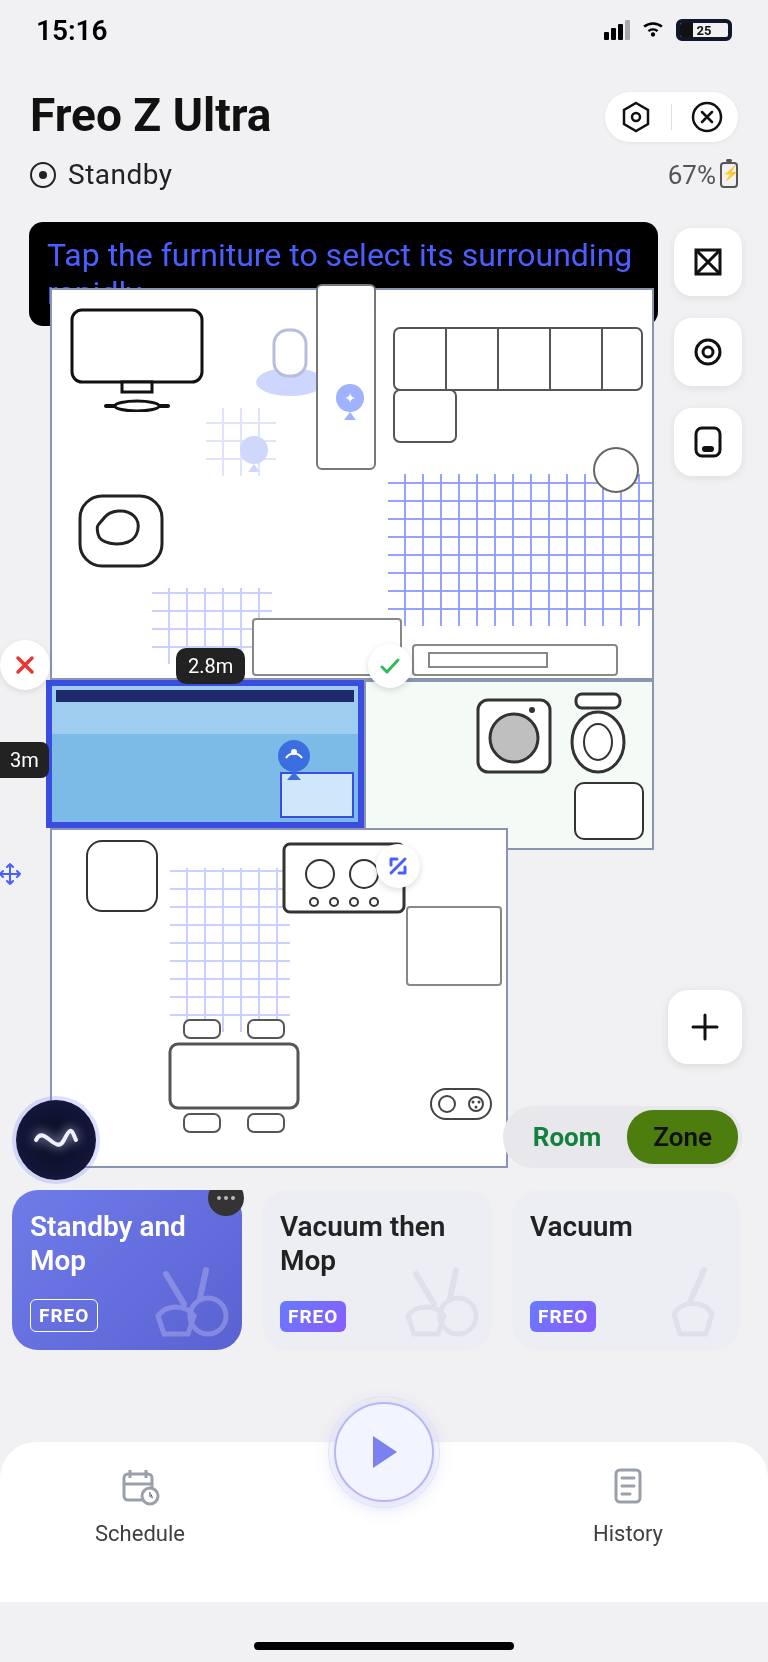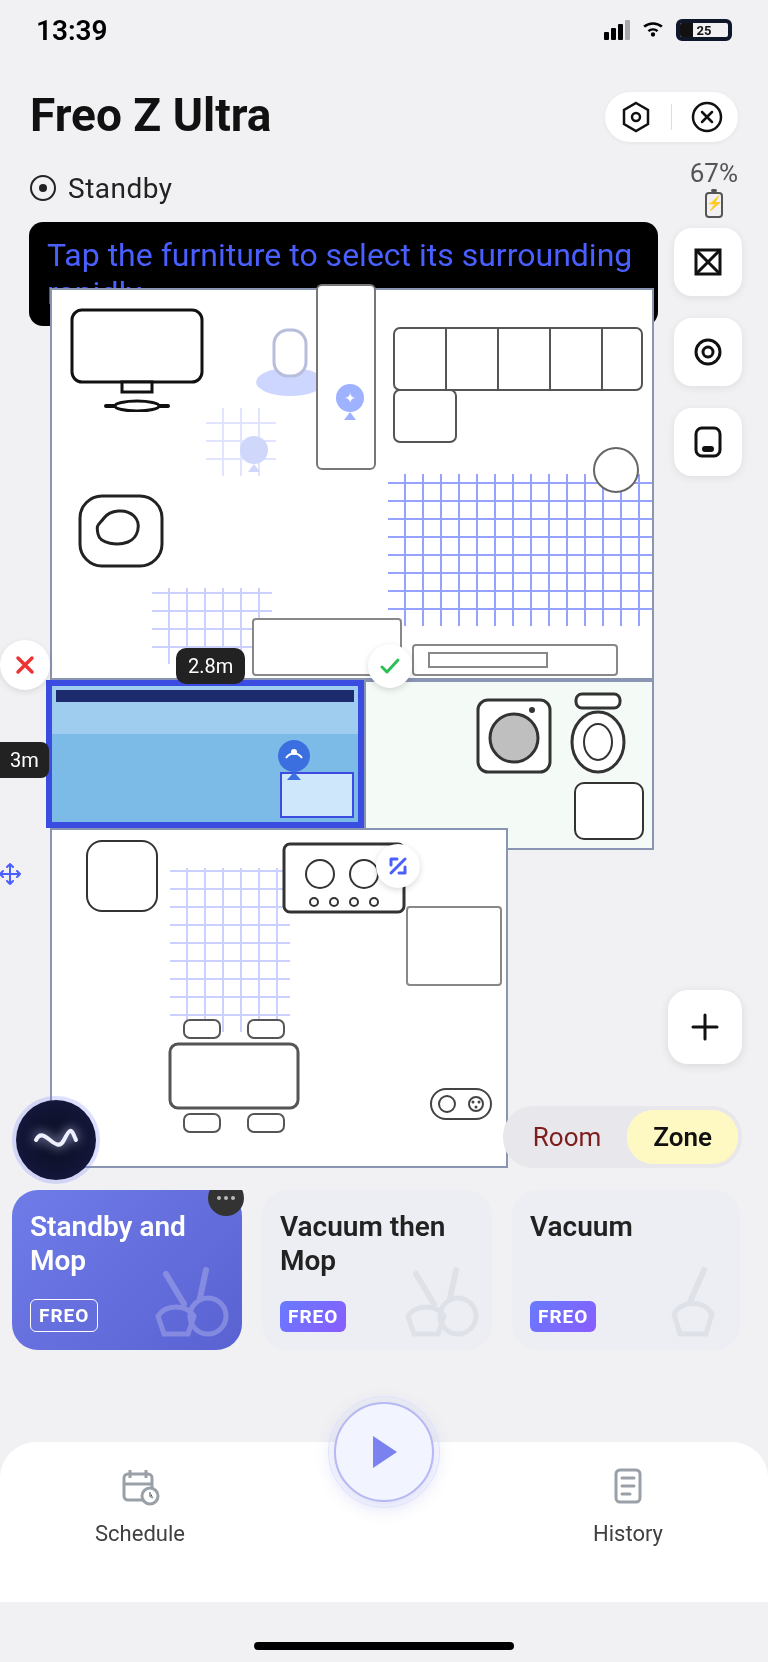--- a/index.html
+++ b/index.html
@@ -22,21 +22,21 @@
 
   
   .header { position: absolute; top: 88px; left: 30px; right: 30px; }
   .device-name { font-size: 46px; font-weight: 700; color: #111; }
   .header-actions { position: absolute; right: 0; top: 4px; background: #fff; border-radius: 30px; padding: 8px 14px; display: flex; align-items: center; gap: 18px; box-shadow: 0 1px 4px rgba(0,0,0,.06);}
   .header-actions .vdiv { width: 1px; height: 26px; background: #ddd; }
   .status-row { display: flex; align-items: center; margin-top: 16px; gap: 12px; }
   .status-dot { width: 26px; height: 26px; border: 2.5px solid #222; border-radius: 50%; display:flex;align-items:center;justify-content:center;}
   .status-dot::after{content:"";width:8px;height:8px;background:#222;border-radius:50%;}
   .status-text { font-size: 28px; color: #222; letter-spacing: .5px; }
-  .battery-status { margin-left: auto; font-size: 26px; color: #555; display:flex; align-items:center; gap:4px;flex-direction:column;}
+  .battery-status { margin-left: auto; font-size: 26px; color: #555; display:flex; align-items:center; gap:4px;}
   .batt-ico { width:18px; height:26px; border:2px solid #555; border-radius:4px; position:relative;}
   .batt-ico::before{content:"";position:absolute;top:-5px;left:4px;right:4px;height:3px;background:#555;border-radius:2px;}
   .batt-ico::after{content:"⚡";position:absolute;top:1px;left:0;right:0;text-align:center;font-size:14px;color:#555;}
 
   
   .tip-bar { position: absolute; top: 222px; left: 29px; right: 110px; background: #000000; border-radius: 14px; padding: 14px 18px; font-size: 32px; color: #4a5fff; }
 
   
   .float-col { position: absolute; right: 26px; top: 228px; display: flex; flex-direction: column; gap: 22px; }
   .float-btn { width: 68px; height: 68px; background: #fff; border-radius: 18px; display:flex; align-items:center; justify-content:center; box-shadow: 0 2px 8px rgba(0,0,0,.08);}
@@ -71,22 +71,22 @@
     opacity:.7;}
   .carpet.light { opacity:.35; }
   .carpet.xlight { opacity:.2; }
 
   
   .robot-orb { position:absolute; left:16px; top:1100px; width:80px; height:80px; border-radius:50%; background: radial-gradient(circle at 50% 50%, #0a0d1f 0%, #14163b 70%); box-shadow: 0 0 0 4px rgba(120,130,255,.25); display:flex;align-items:center;justify-content:center;}
   .robot-orb svg { filter: drop-shadow(0 0 6px #c7cdff);}
 
   
   .rz-toggle { position:absolute; right:26px; top:1106px; background:#e8e8ec; border-radius:30px; display:flex; padding:4px;}
-  .rz-toggle .opt { padding:12px 26px; font-size:26px; color:#7f1d1d; border-radius:26px;}
-  .rz-toggle .opt.active { background:#fef9c3; color:#111; font-weight:600;}
+  .rz-toggle .opt { padding:12px 26px; font-size:26px; color:#15803d; border-radius:26px;font-weight:bold;}
+  .rz-toggle .opt.active { background:#4d7c0f; color:#111; font-weight:600;}
 
   
   .mini-toggle { position:absolute; width:62px; height:32px; border:2px solid #444; border-radius:20px; background:#fff; display:flex; align-items:center; justify-content:space-around;}
   .mini-toggle .c { width:18px;height:18px;border:2px solid #444;border-radius:50%; }
 
   
   .mode-strip { position:absolute; left:12px; right:0; top:1190px; display:flex; gap:20px; overflow:hidden;}
   .mode-card { position:relative; width:230px; height:160px; border-radius:26px; padding:20px 18px; }
   .mode-card .title { font-size:28px; font-weight:600; line-height:1.2; max-width:170px;}
   .mode-card.inactive { background:#eceef3; color:#222;}
@@ -111,21 +111,21 @@
   .home-indicator { position:absolute; bottom:12px; left:50%; transform:translateX(-50%); width:260px; height:8px; background:#000; border-radius:4px;}
 
   .hex-btn svg, .close-btn svg { display:block;}
 </style>
 </head>
 <body>
 
 <div class="screen">
 
   <div class="status-bar">
-    <div class="status-time">13:39</div>
+    <div class="status-time">15:16</div>
     <div class="status-right">
       <div class="signal-bars">
           <span></span>
           <span></span>
           <span></span>
           <span></span>
         </div>
       <div class="wifi-icon">
         <svg viewBox="0 0 24 18">
             <path d="M12 17a2 2 0 100-4 2 2 0 000 4zm-5-6a8 8 0 0110 0l-1.6 1.6a5.6 5.6 0 00-6.8 0L7 11zm-4-4a14 14 0 0118 0l-1.6 1.6a11.6 11.6 0 00-14.8 0L3 7z" fill="#000"></path>

